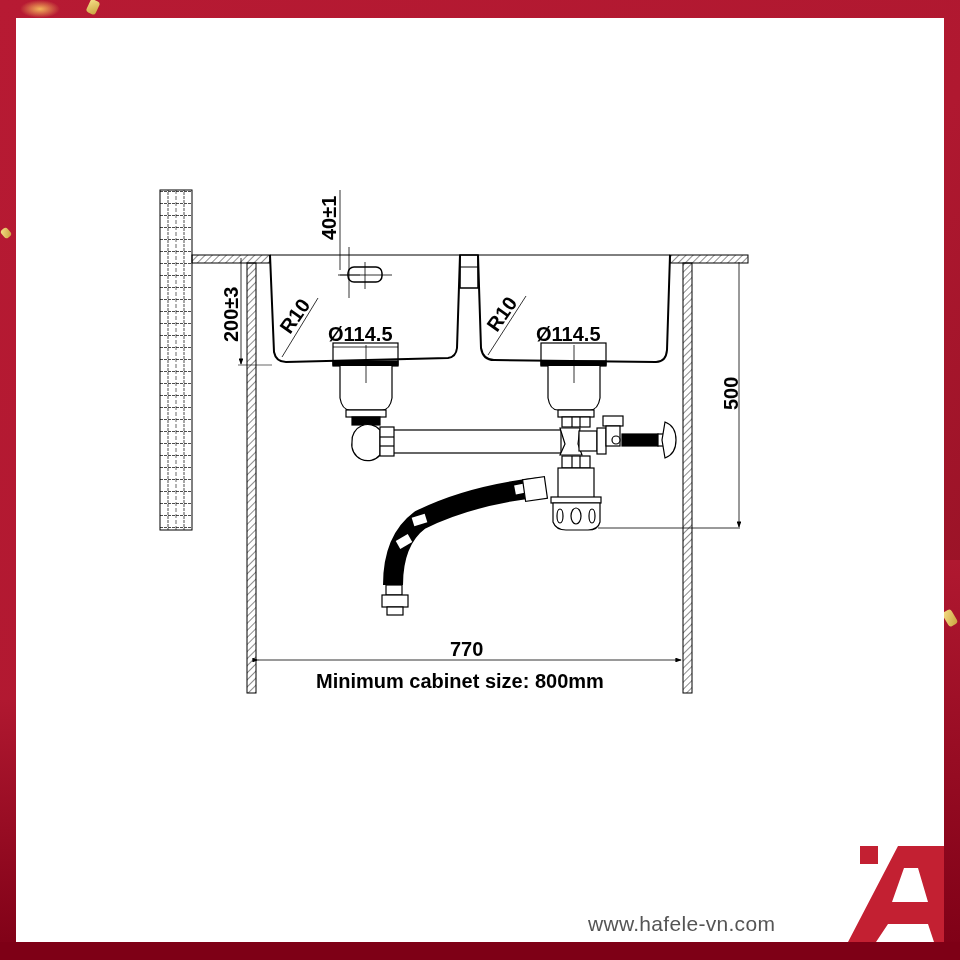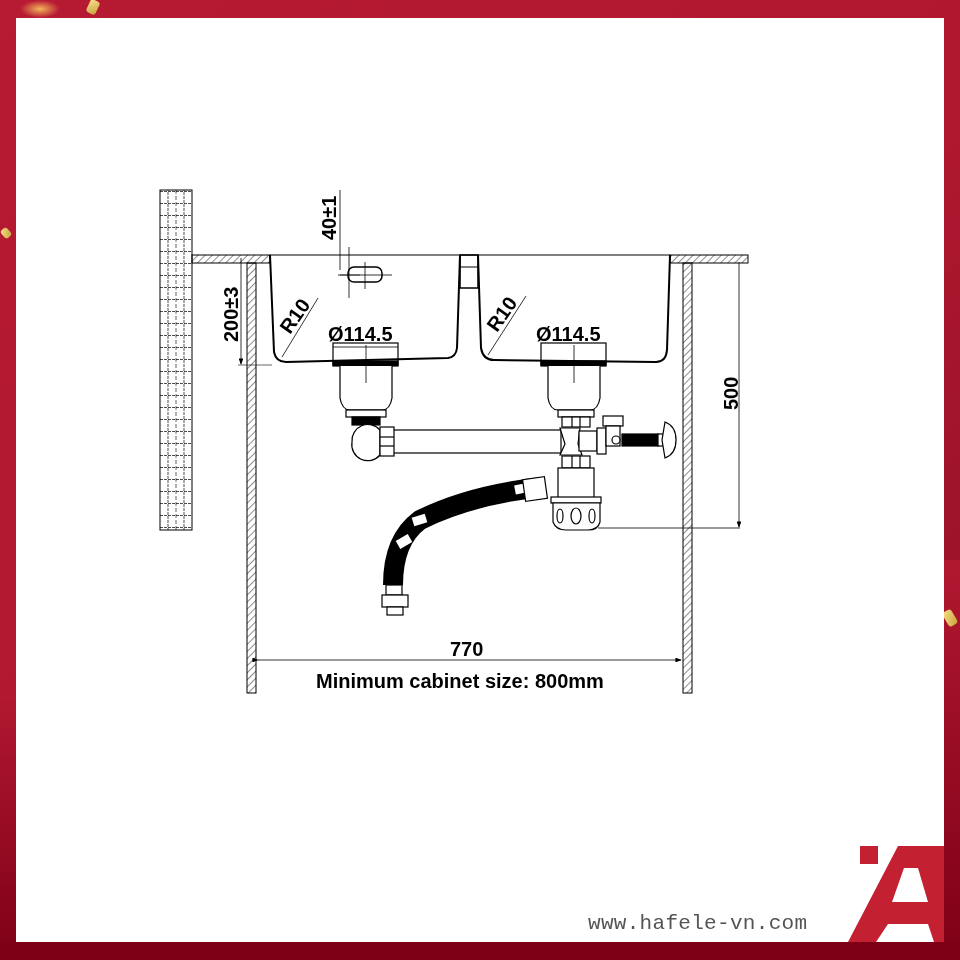--- a/index.html
+++ b/index.html
@@ -13,21 +13,21 @@
          background: linear-gradient(180deg, #b01830, #7e0016); }
   .canvas { position: absolute; left: 16px; top: 18px; width: 928px; height: 924px; background: #ffffff; }
   .confetti { position: absolute; width: 10px; height: 18px; border-radius: 3px;
          background: linear-gradient(135deg, #f7e08a, #c9a23c); }
   .glow { position: absolute; left: 20px; top: 0; width: 40px; height: 18px;
          background: radial-gradient(ellipse at center, #f3b35a 0%, rgba(243,179,90,0) 70%); }
   svg text { font-family: "Liberation Sans", sans-serif; font-weight: bold; fill: #000; }
   .dim-text { font-size: 20px; }
   .caption { font-size: 20px; }
   .website { position: absolute; left: 588px; top: 912px; font-size: 21px; color: #555;
-         font-family: Liberation Mono, monospace; letter-spacing: 0.3px; }
+         font-family: Liberation Sans, sans-serif; letter-spacing: 0.3px; }
   .logo { position: absolute; left: 848px; top: 842px; width: 96px; height: 100px; }
 </style>
 </head>
 <body>
 
 <div class="frame-left-low"></div>
 <div class="frame-right-low"></div>
 <div class="frame-bottom"></div>
 <div class="glow"></div>
 <div class="confetti" style="left:88px;top:0px;transform:rotate(25deg);height:14px;"></div>

